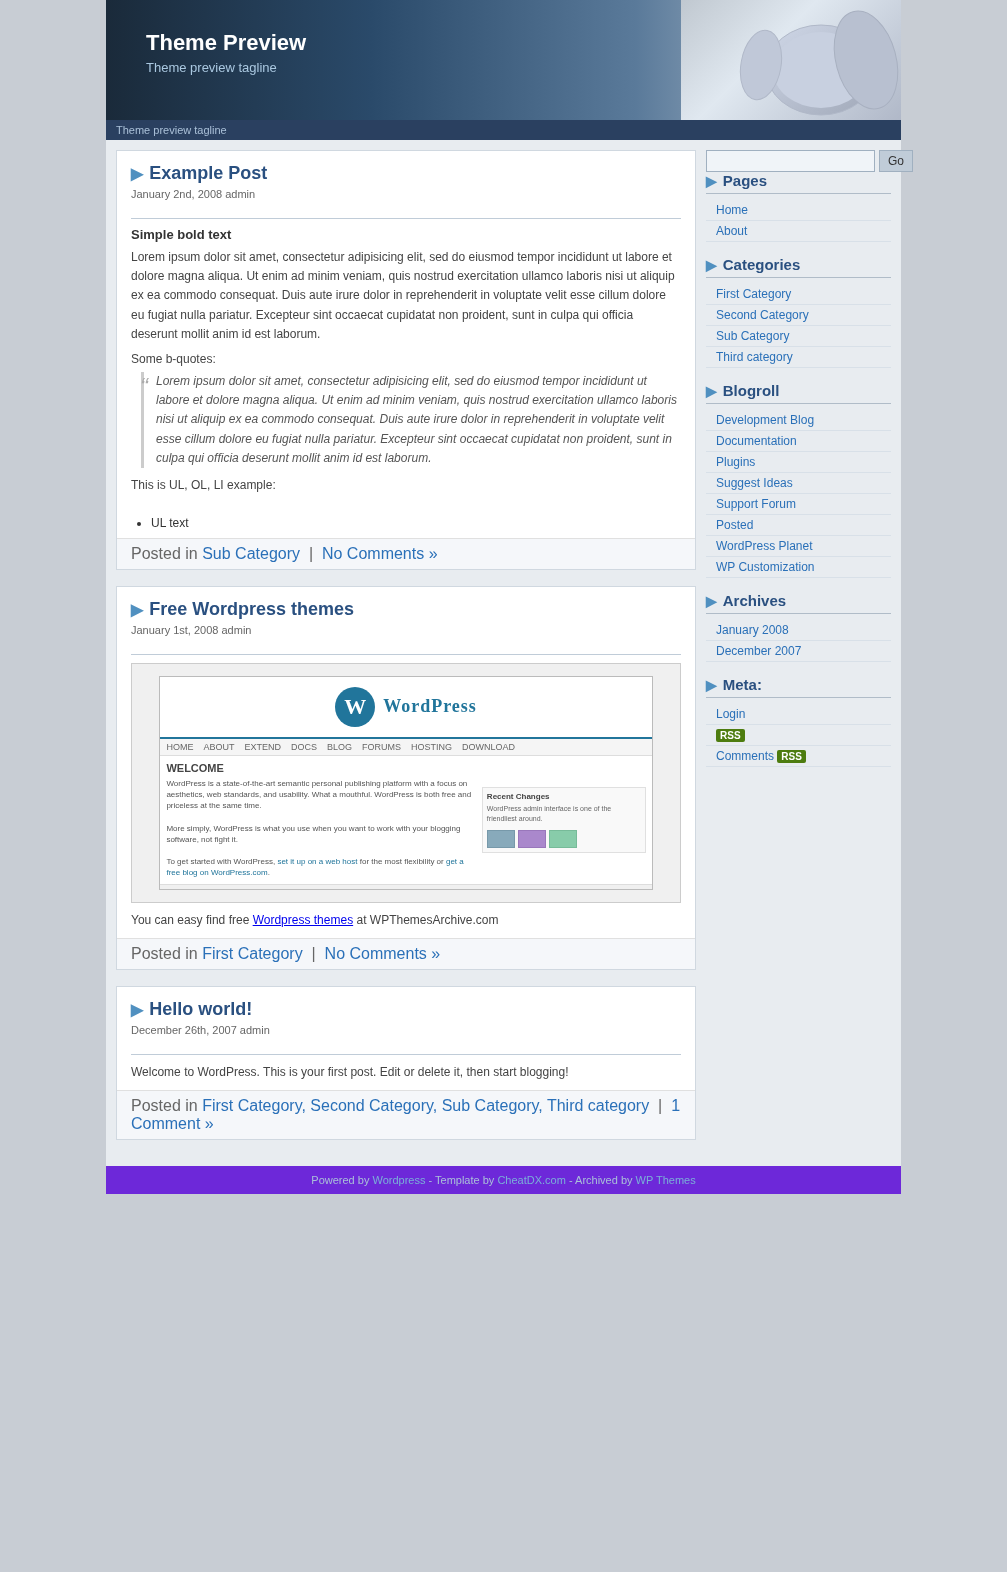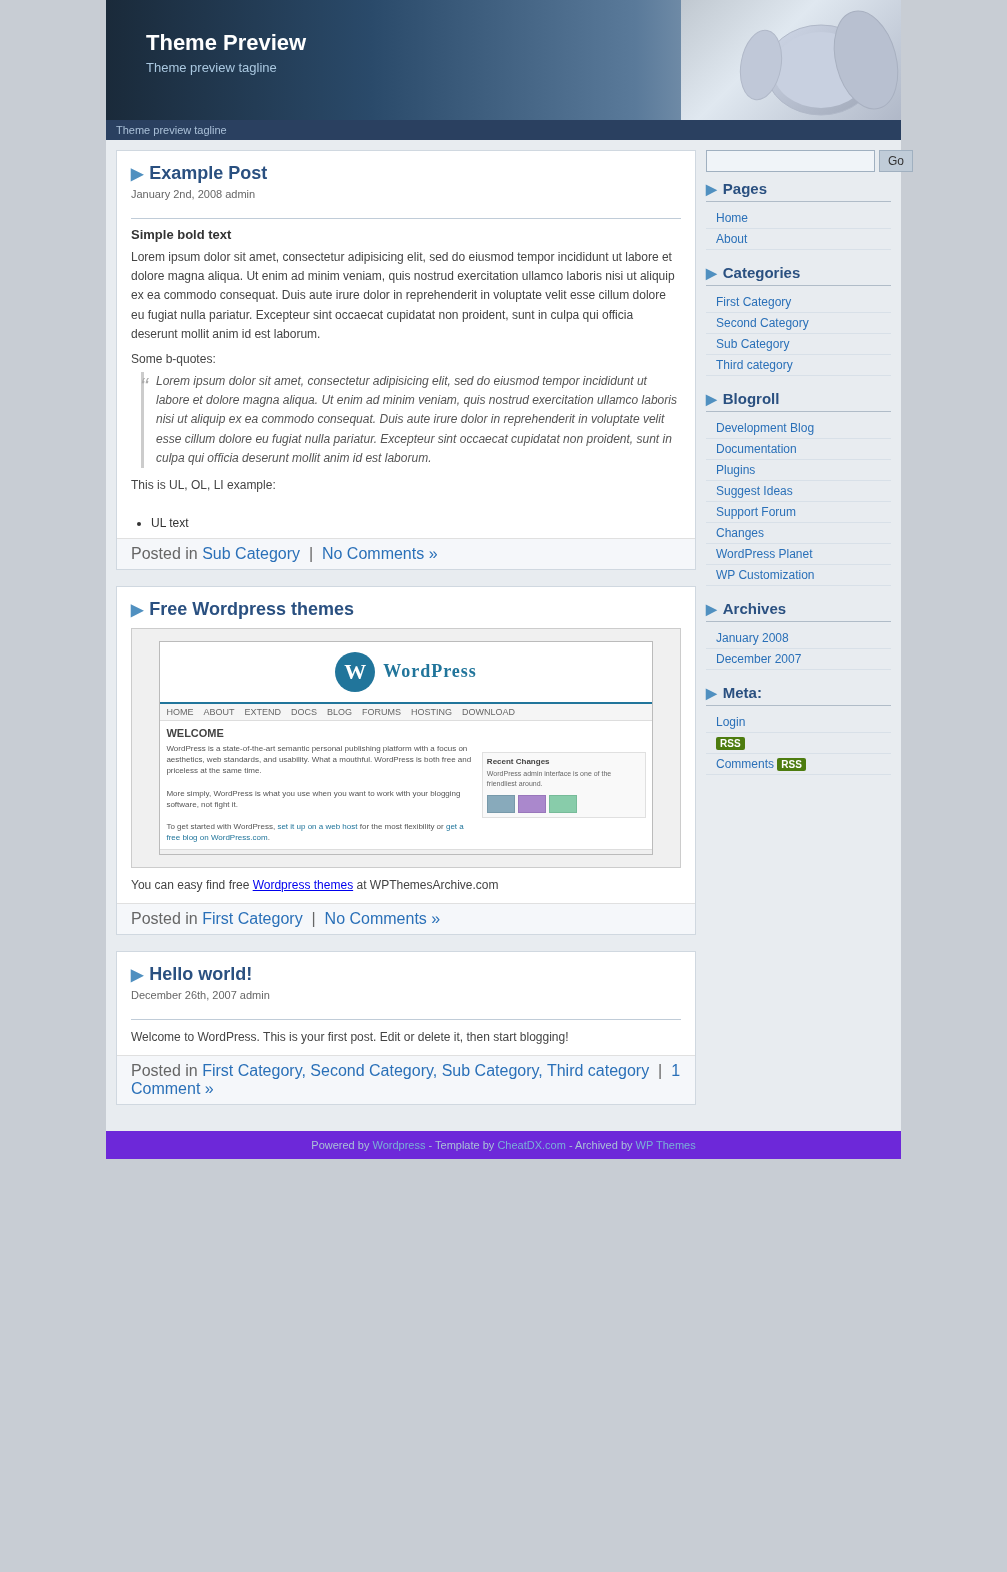--- a/index.html
+++ b/index.html
@@ -227,21 +227,21 @@
     .wp-text { font-size: 8px; line-height: 1.4; color: #555; }
     .wp-link { color: #21759b; }
 
     
     #sidebar {
       width: 185px;
       flex-shrink: 0;
     }
     .sidebar-search {
       display: flex;
-      margin-bottom: 8px;
+      margin-bottom: 0;
       gap: 4px;
     }
     .sidebar-search input {
       flex: 1;
       border: 1px solid #a0b0c0;
       background: #f0f4f8;
       padding: 3px 6px;
       font-size: 12px;
       outline: none;
     }
@@ -360,20 +360,21 @@
           &nbsp;<span>|</span>&nbsp;
           <a href="#"><span>No Comments »</span></a>
         </div>
       </div>
 
       <div class="post">
         <div class="post-title">
           <span class="arrow-icon">▶</span>
           <span>Free Wordpress themes</span>
         </div>
+        <div class="post-meta">January 1st, 2008 admin</div>
 
         <div class="wp-screenshot">
           <div class="wp-screenshot-inner">
             <div class="wp-logo-area">
               <div class="wp-logo-circle">W</div>
               <div class="wp-logo-text">WordPress</div>
             </div>
             <div class="wp-nav-bar">
               <span>HOME</span>
               <span>ABOUT</span>
@@ -471,21 +472,21 @@
       <div class="sidebar-section">
         <div class="sidebar-section-title">
           <span class="s-arrow">▶</span>
           <span>Blogroll</span>
         </div>
         <a href="#" class="sidebar-link"><span>Development Blog</span></a>
         <a href="#" class="sidebar-link"><span>Documentation</span></a>
         <a href="#" class="sidebar-link"><span>Plugins</span></a>
         <a href="#" class="sidebar-link"><span>Suggest Ideas</span></a>
         <a href="#" class="sidebar-link"><span>Support Forum</span></a>
-        <a href="#" class="sidebar-link"><span>Changes</span></a>
+        <a href="#" class="sidebar-link"><span>Posted</span></a>
         <a href="#" class="sidebar-link"><span>WordPress Planet</span></a>
         <a href="#" class="sidebar-link"><span>WP Customization</span></a>
       </div>
 
       <div class="sidebar-section">
         <div class="sidebar-section-title">
           <span class="s-arrow">▶</span>
           <span>Archives</span>
         </div>
         <a href="#" class="sidebar-link"><span>January 2008</span></a>

